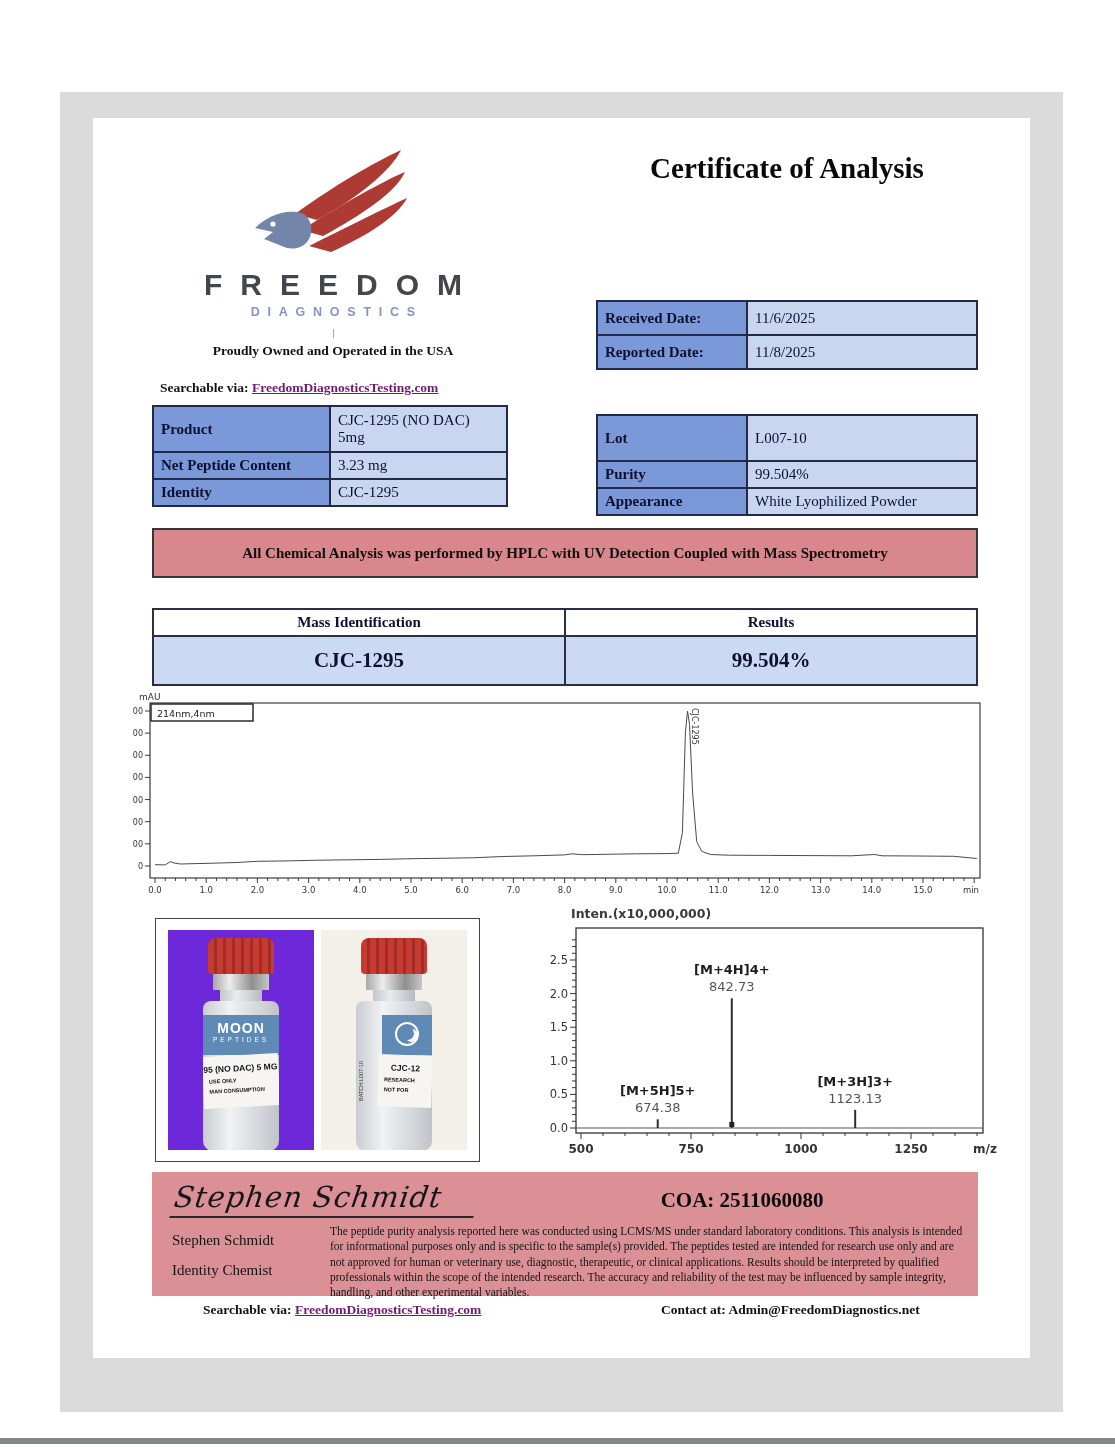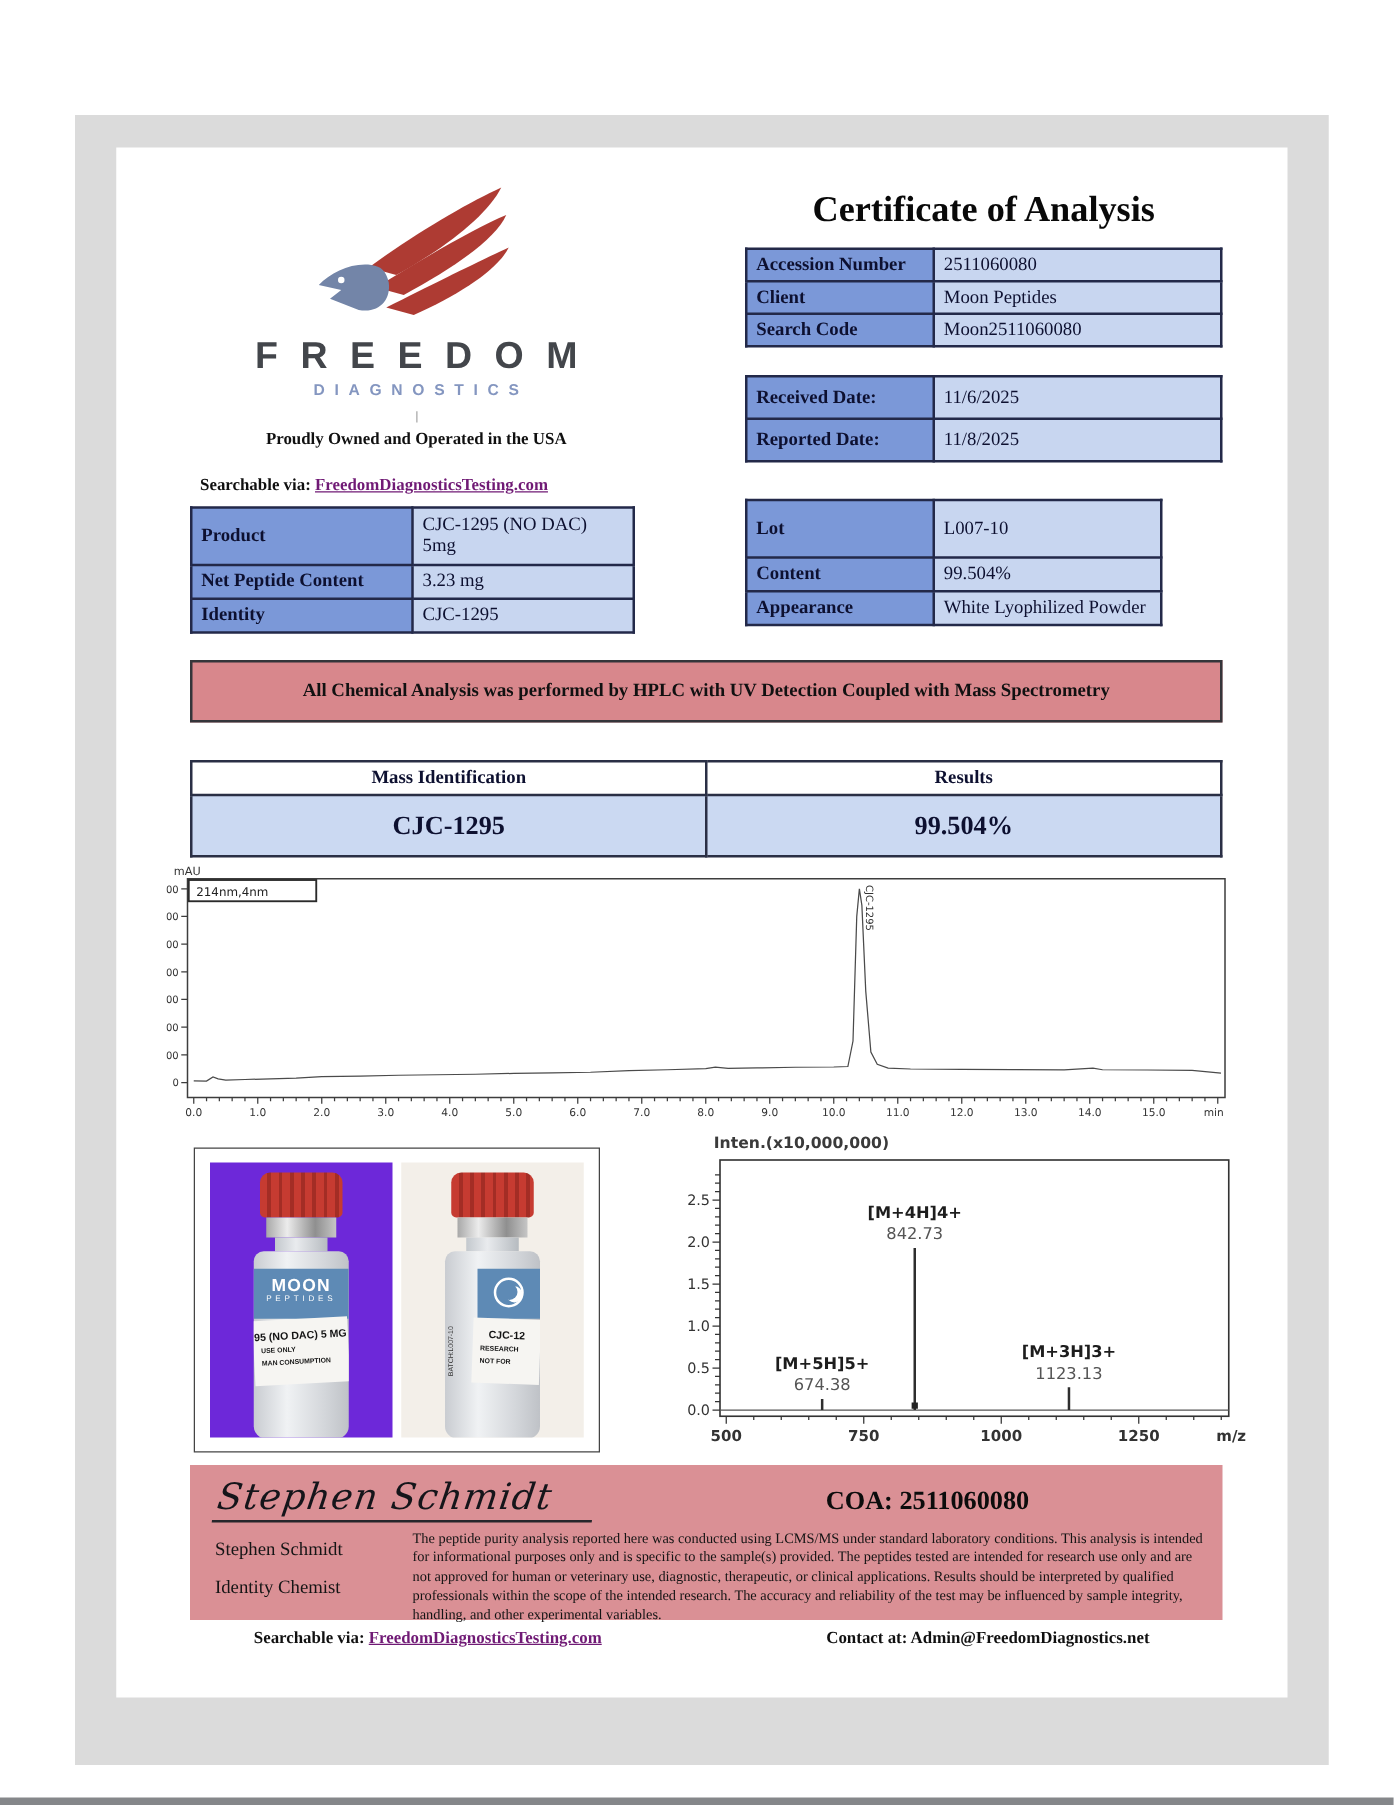--- a/index.html
+++ b/index.html
@@ -29,21 +29,21 @@
   .blue-table td { border:2px solid #232949; font-size:15px; color:#0d1030;
                    padding:2px 7px; vertical-align:middle; }
   .blue-table td.lbl { background:#7b98d8; font-weight:700; }
   .blue-table td.val { background:#c8d6f0; }
 
   #tbl-info  { left:503px; top:80px;  width:382px; }
   #tbl-info  td { height:26px; }
   #tbl-dates { left:503px; top:182px; width:382px; }
   #tbl-dates td { height:34px; }
   #tbl-product { left:59px; top:287px; width:356px; }
-  #tbl-lot     { left:503px; top:281px; width:334px; }
+  #tbl-lot     { left:503px; top:296px; width:382px; }
   .row-tall td { height:46px; }
   .row-std td  { height:27px; }
 
   
   .method-banner { position:absolute; left:59px; top:410px; width:826px; height:50px;
                    background:#d8878c; border:2px solid #35353a; display:flex;
                    align-items:center; justify-content:center;
                    font-weight:700; font-size:15px; color:#111; }
 
   
@@ -122,40 +122,20 @@
     <div class="tagline">Proudly Owned and Operated in the USA</div>
   </div>
 
   <div class="searchable-top">
     <span>Searchable via:</span>
     <a href="#" class="doc-link">FreedomDiagnosticsTesting.com</a>
   </div>
 
   <div class="coa-title">Certificate of Analysis</div>
 
-  <table class="blue-table" id="tbl-info">
-    <colgroup>
-        <col style="width:150px">
-        <col>
-      </colgroup>
-    <tbody>
-        <tr>
-          <td class="lbl">Accession Number</td>
-        <td class="val">2511060080</td>
-        </tr>
-    <tr>
-          <td class="lbl">Client</td>
-        <td class="val">Moon Peptides</td>
-        </tr>
-    <tr>
-          <td class="lbl">Search Code</td>
-        <td class="val">Moon2511060080</td>
-        </tr>
-  </tbody>
-    </table>
 
   <table class="blue-table" id="tbl-dates">
     <colgroup>
         <col style="width:150px">
         <col>
       </colgroup>
     <tbody>
         <tr>
           <td class="lbl">Received Date:</td>
         <td class="val">11/6/2025</td>
@@ -192,21 +172,21 @@
     <colgroup>
         <col style="width:150px">
         <col>
       </colgroup>
     <tbody>
         <tr class="row-tall">
           <td class="lbl">Lot</td>
         <td class="val">L007-10</td>
         </tr>
     <tr class="row-std">
-          <td class="lbl">Content</td>
+          <td class="lbl">Purity</td>
         <td class="val">99.504%</td>
         </tr>
     <tr class="row-std">
           <td class="lbl">Appearance</td>
         <td class="val">White Lyophilized Powder</td>
         </tr>
   </tbody>
     </table>
 
   <div class="method-banner">All Chemical Analysis was performed by HPLC with UV Detection Coupled with Mass Spectrometry</div>

